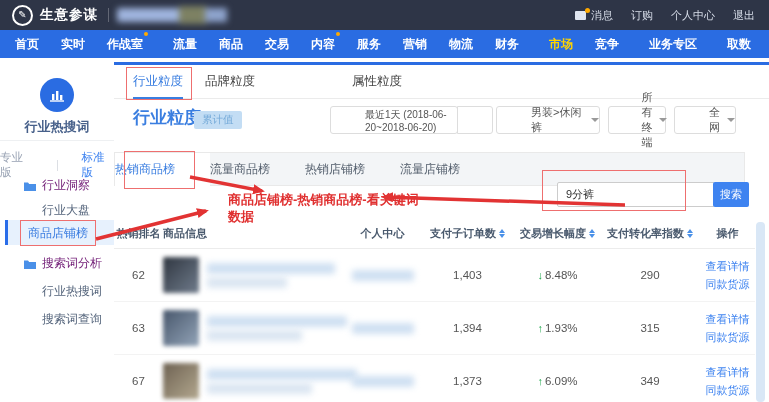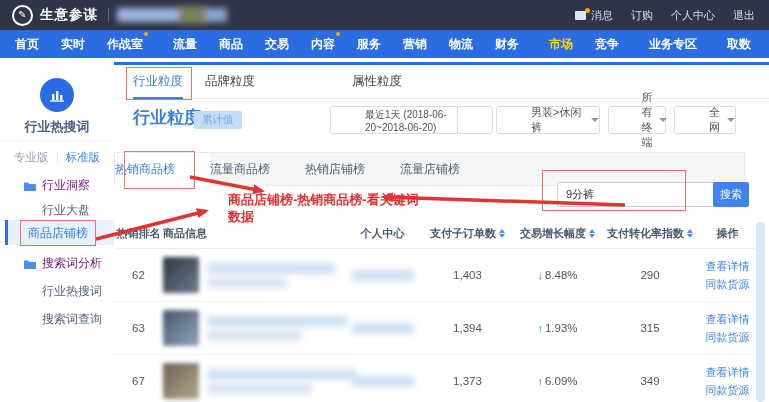--- a/index.html
+++ b/index.html
@@ -28,21 +28,21 @@
   .nav-item.active{color:#ffd400;}
   .nav-dot{position:absolute;width:4px;height:4px;border-radius:50%;background:#ffaa00;top:-4px;right:6px;}
   .nav-sep{width:1px;height:12px;background:rgba(255,255,255,.35);margin:0 4px;}
 
   
   .sidebar{left:0;top:62px;width:114px;height:340px;background:#fff;border-right:1px solid #ececec;}
   .side-circle{position:absolute;left:40px;top:16px;width:34px;height:34px;border-radius:50%;background:#2a6ce2;
     display:flex;align-items:center;justify-content:center;}
   .side-title{position:absolute;top:56px;left:0;width:114px;text-align:center;color:#47608a;font-size:13px;font-weight:bold;}
   .side-div{position:absolute;top:78px;left:0;width:114px;height:1px;background:#eef0f2;}
-  .ver-row{position:absolute;top:88px;left:0;width:114px;display:flex;align-items:center;justify-content:center;gap:8px;font-size:11.5px;}
+  .ver-row{position:absolute;top:88px;left:0;width:114px;display:flex;align-items:center;justify-content:center;gap:24px;font-size:11.5px;}
   .ver-pro{color:#98a2b3;cursor:pointer;}
   .ver-sep{width:1px;height:11px;background:#dcdfe4;}
   .ver-std{color:#3e83f0;cursor:pointer;}
   .side-item{position:absolute;left:0;width:114px;font-size:12px;cursor:pointer;display:flex;align-items:center;}
   .si-icon{margin-left:24px;margin-right:6px;display:flex;}
   .si-gray{color:#701a75;}
   .si-dark{color:#55657c;margin-left:42px;}
   .sel-bg{position:absolute;left:5px;top:158px;width:109px;height:25px;background:#e7f1fd;}
   .sel-bar{position:absolute;left:5px;top:158px;width:3px;height:25px;background:#2a6de9;}
   .sel-text{position:absolute;left:28px;top:163px;font-size:12px;color:#3b7de0;cursor:pointer;}

